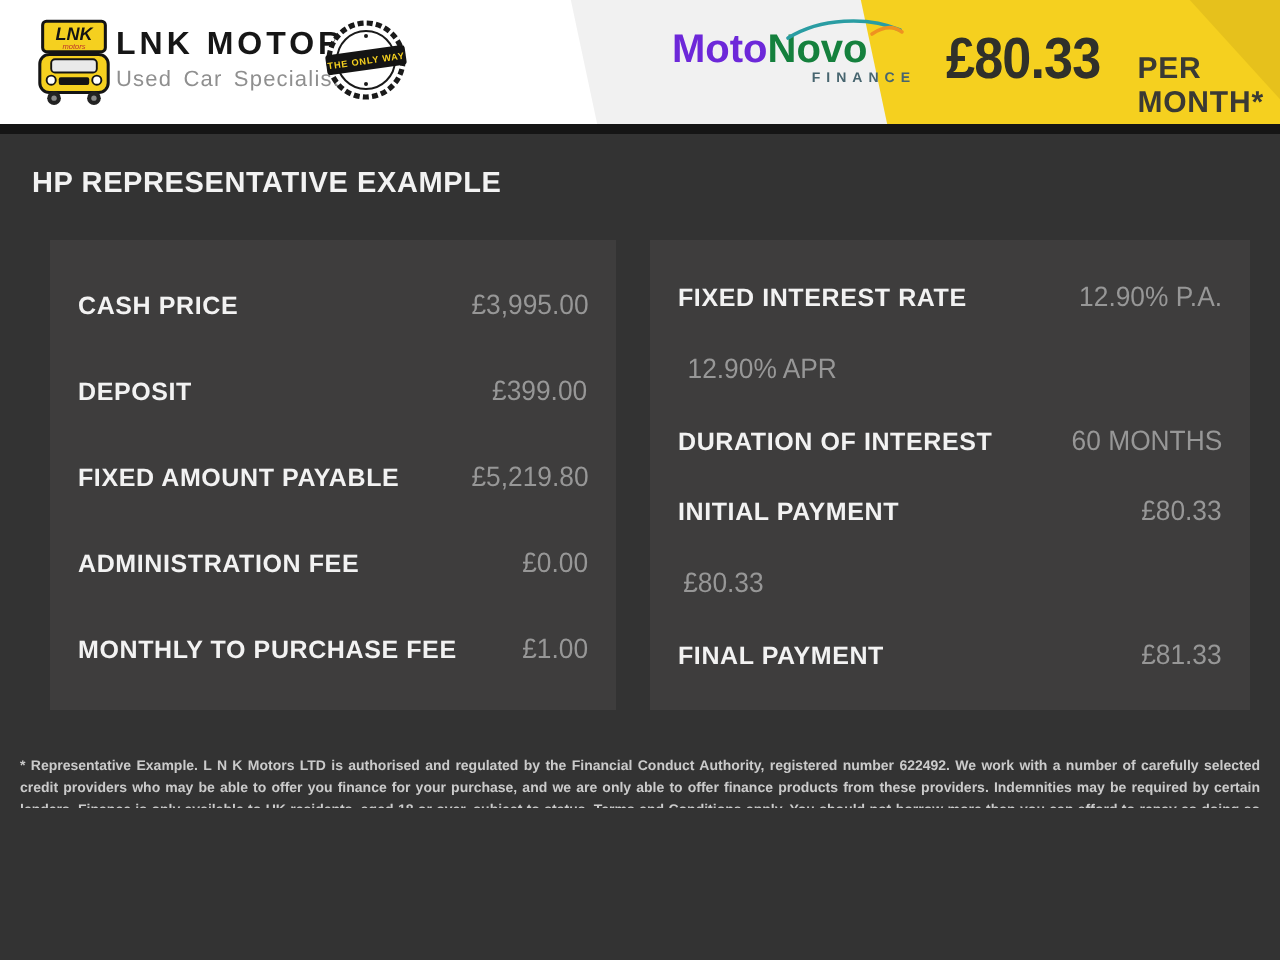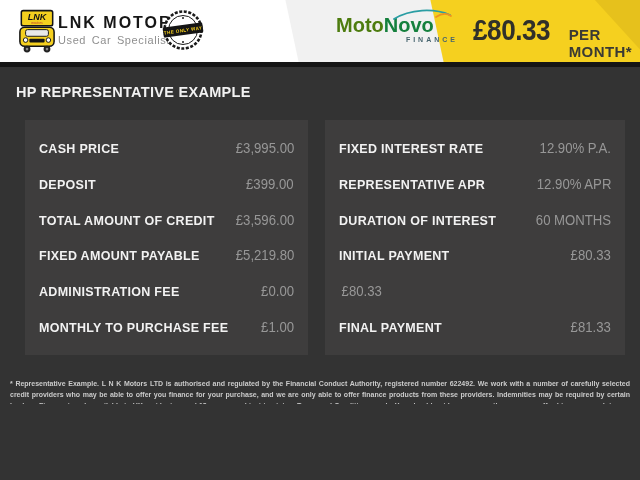--- a/index.html
+++ b/index.html
@@ -16,21 +16,21 @@
   .strip{position:absolute;top:62px;left:0;width:640px;height:5px;background:#151515;}
 
   .dealer-logo{position:absolute;left:18px;top:9px;}
   .dealer-text{position:absolute;left:58px;top:14px;}
   .dealer-name{font-size:16px;font-weight:bold;color:#161616;letter-spacing:2px;white-space:nowrap;}
   .dealer-tagline{font-size:11px;color:#8f8f8f;letter-spacing:0.6px;word-spacing:2px;margin-top:2px;white-space:nowrap;}
   .badge{position:absolute;left:162px;top:9px;}
 
   .motonovo{position:absolute;left:336px;top:15px;width:124px;}
   .motonovo-line{font-size:20px;font-weight:bold;white-space:nowrap;line-height:20px;}
-  .moto{color:#4d7c0f;}
+  .moto{color:#6d28d9;}
   .novo{color:#15803d;}
   .swoosh{position:absolute;right:6px;top:-6px;}
   .finance-sub{font-size:7px;font-weight:bold;letter-spacing:3px;color:#47656f;text-align:right;padding-right:2px;margin-top:1px;}
 
   .price{position:absolute;left:473px;top:14px;display:flex;align-items:baseline;gap:10px;}
   .price-amount{font-size:29px;font-weight:bold;color:#30302a;letter-spacing:-0.5px;
         display:inline-block;transform:scaleX(.9);transform-origin:left bottom;}
   .price-suffix{font-size:15px;font-weight:bold;color:#3a3a34;letter-spacing:0.4px;}
 
   
@@ -118,43 +118,38 @@
   <div class="panel panel-left">
       <div class="frow">
         <span class="flabel">CASH PRICE</span>
         <span class="fvalue">£3,995.00</span>
       </div>
       <div class="frow">
         <span class="flabel">DEPOSIT</span>
         <span class="fvalue">£399.00</span>
       </div>
       <div class="frow">
-        <span class="flabel">TOTAL AMOUNT OF CREDIT</span>
-        <span class="fvalue">£3,596.00</span>
-      </div>
-      <div class="frow">
         <span class="flabel">FIXED AMOUNT PAYABLE</span>
         <span class="fvalue">£5,219.80</span>
       </div>
       <div class="frow">
         <span class="flabel">ADMINISTRATION FEE</span>
         <span class="fvalue">£0.00</span>
       </div>
       <div class="frow">
         <span class="flabel">MONTHLY TO PURCHASE FEE</span>
         <span class="fvalue">£1.00</span>
       </div>
     </div>
   <div class="panel panel-right">
       <div class="frow">
         <span class="flabel">FIXED INTEREST RATE</span>
         <span class="fvalue">12.90% P.A.</span>
       </div>
       <div class="frow">
-        <span class="flabel">REPRESENTATIVE APR</span>
         <span class="fvalue">12.90% APR</span>
       </div>
       <div class="frow">
         <span class="flabel">DURATION OF INTEREST</span>
         <span class="fvalue">60 MONTHS</span>
       </div>
       <div class="frow">
         <span class="flabel">INITIAL PAYMENT</span>
         <span class="fvalue">£80.33</span>
       </div>

